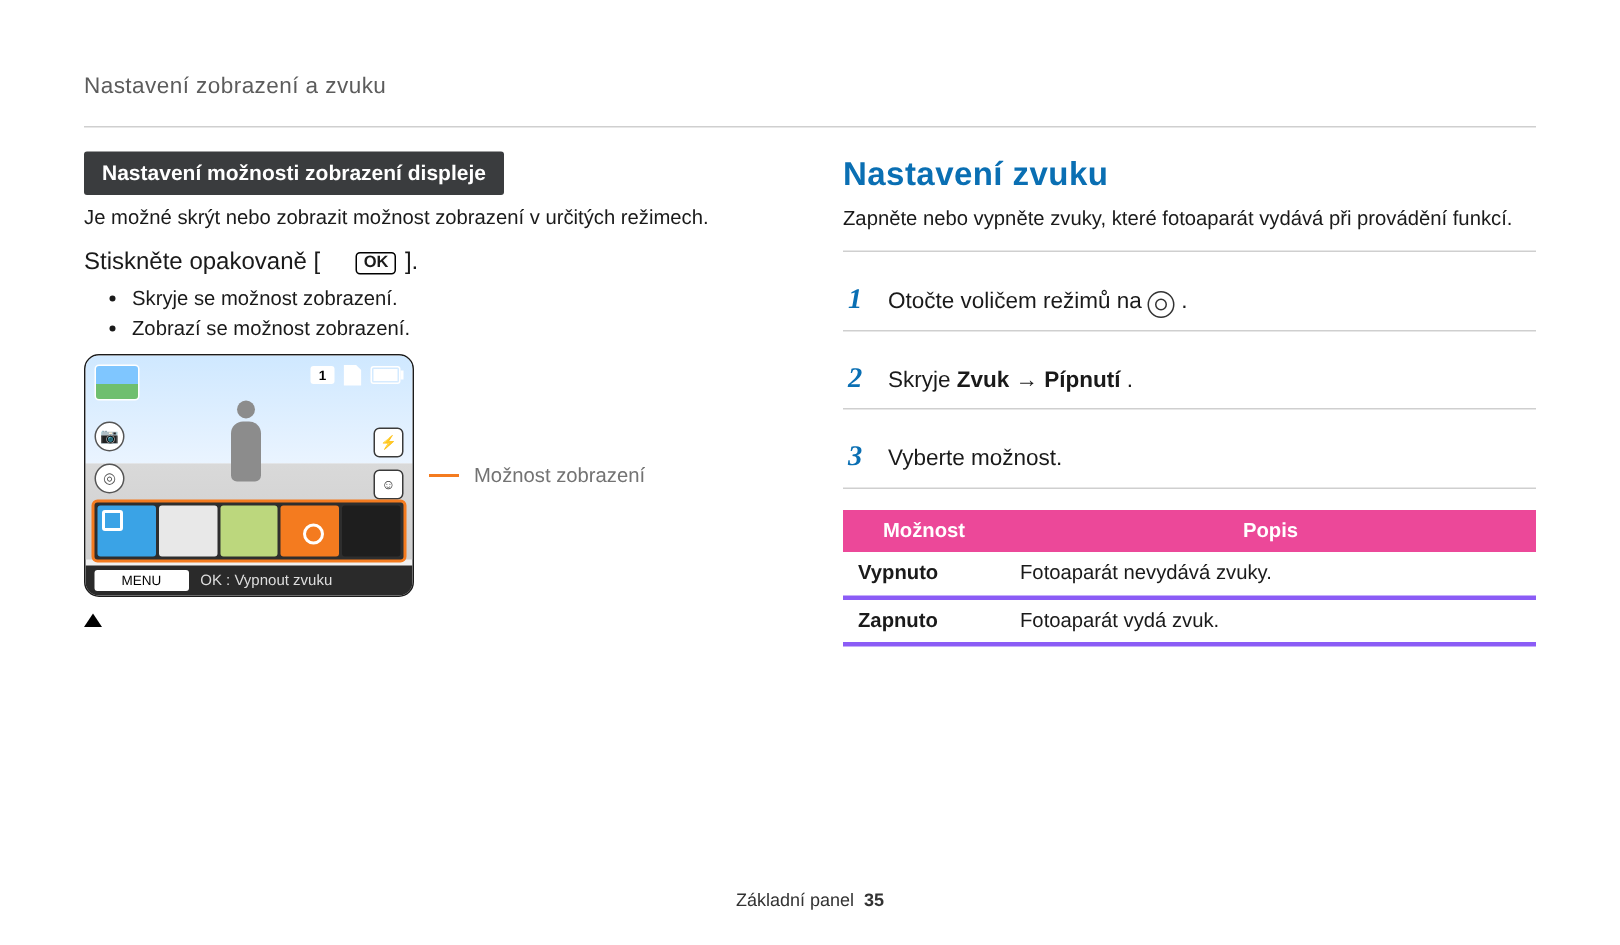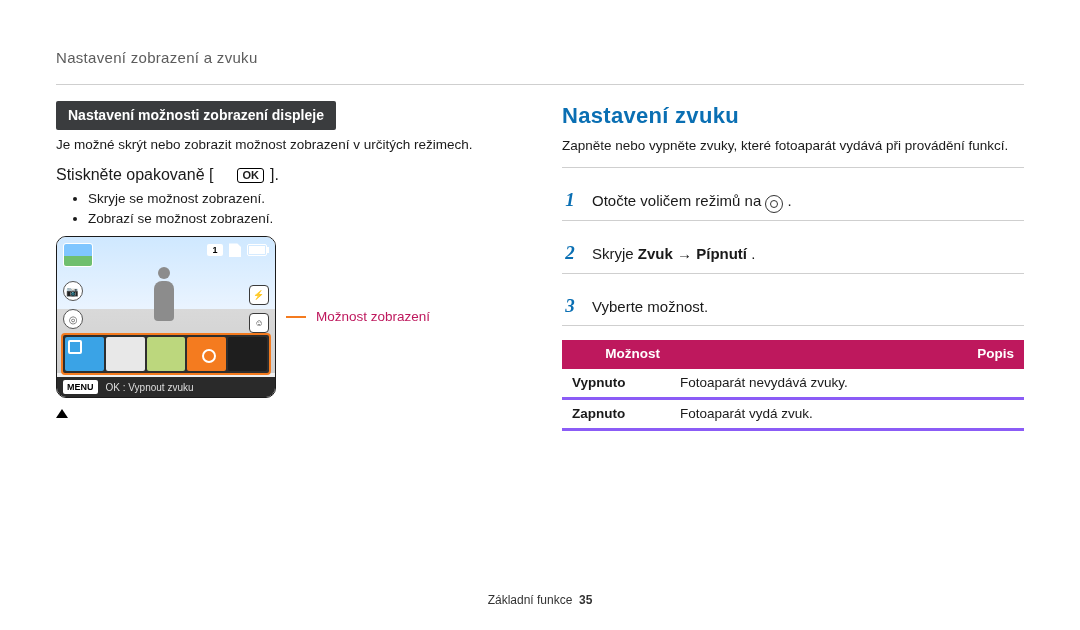--- a/index.html
+++ b/index.html
@@ -33,37 +33,37 @@
   .strip{position:absolute;left:4px;right:4px;bottom:22px;height:34px;border:2px solid #f47b1f;border-radius:4px;background:#2e2e2e;display:flex;gap:2px;padding:2px;}
   .tile{flex:1;border-radius:2px;}
   .t1{background:#3aa3e6;position:relative;}
   .t1:after{content:"";position:absolute;left:3px;top:3px;width:10px;height:10px;border:2px solid #fff;border-radius:2px;}
   .t2{background:#e8e8e8;}
   .t3{background:#bcd77d;}
   .t4{background:#f47b1f;position:relative;}
   .t4:after{content:"";position:absolute;left:50%;top:50%;width:10px;height:10px;margin:-5px 0 0 -5px;border:2px solid #fff;border-radius:50%;}
   .t5{background:#1e1e1e;}
   .footer-bar{position:absolute;left:0;right:0;bottom:0;height:20px;background:#2a2a2a;display:flex;align-items:center;gap:8px;padding:0 6px;}
-  .menu-btn{background:#fff;color:#000;font-size:9px;font-weight:bold;padding:1px 4px;border-radius:2px;}
+  .menu-btn{background:#fff;color:#000;font-size:9px;font-weight:normal;padding:1px 18px;border-radius:2px;}
   .footer-text{color:#ddd;font-size:10px;}
   .leader{width:20px;height:2px;background:#f47b1f;align-self:center;}
-  .callout{font-size:13.5px;color:#be185d;}
+  .callout{font-size:13.5px;color:#737373;}
   .caption{font-size:13.5px;margin-top:8px;color:#222;}
   .tri{display:inline-block;width:0;height:0;border-left:6px solid transparent;border-right:6px solid transparent;border-bottom:9px solid #000;margin-right:6px;vertical-align:1px;}
   
   .h-blue{color:#0a6fb3;font-size:22px;font-weight:bold;margin:0 0 6px;letter-spacing:.3px;}
   .num-list{margin-top:12px;}
   .num-row{display:flex;align-items:baseline;gap:14px;padding:7px 0;border-top:1px solid #cfcfcf;}
   .num-row:last-child{border-bottom:1px solid #cfcfcf;}
   .num{color:#0a6fb3;font-size:19px;font-style:italic;font-weight:bold;width:16px;text-align:center;font-family:Georgia,'Times New Roman',serif;}
   .num-text{font-size:15px;margin-top:16px;}
   .gear{display:inline-flex;width:16px;height:16px;border:1.5px solid #333;border-radius:50%;align-items:center;justify-content:center;vertical-align:-2px;}
   .gear:before{content:"";width:6px;height:6px;border:1.5px solid #333;border-radius:50%;}
   .tbl{width:100%;border-collapse:collapse;margin-top:14px;font-size:13.5px;}
-  .tbl th{background:#be185d;color:#fff;text-align:right;padding:5px 10px;font-weight:bold;}
+  .tbl th{background:#ec4899;color:#fff;text-align:center;padding:5px 10px;font-weight:bold;}
   .tbl td{padding:5px 10px;border-bottom:3px solid #8b5cf6;}
   .tbl td:first-child{font-weight:bold;width:88px;}
   .page-foot{position:absolute;left:0;right:0;bottom:22px;text-align:center;font-size:12px;color:#333;}
   .page-foot b{font-weight:bold;}
 </style>
 </head>
 <body>
 
 <div class="page">
 
@@ -174,16 +174,16 @@
           <td>Zapnuto</td>
           <td>Fotoaparát vydá zvuk.</td>
         </tr>
       </tbody>
         </table>
     </div>
 
   </div>
 
   <div class="page-foot">
-    <span>Základní funkce</span>&nbsp;&nbsp;<b>35</b>
+    <span>Základní panel</span>&nbsp;&nbsp;<b>35</b>
   </div>
 
 </div>
 
 </body></html>

